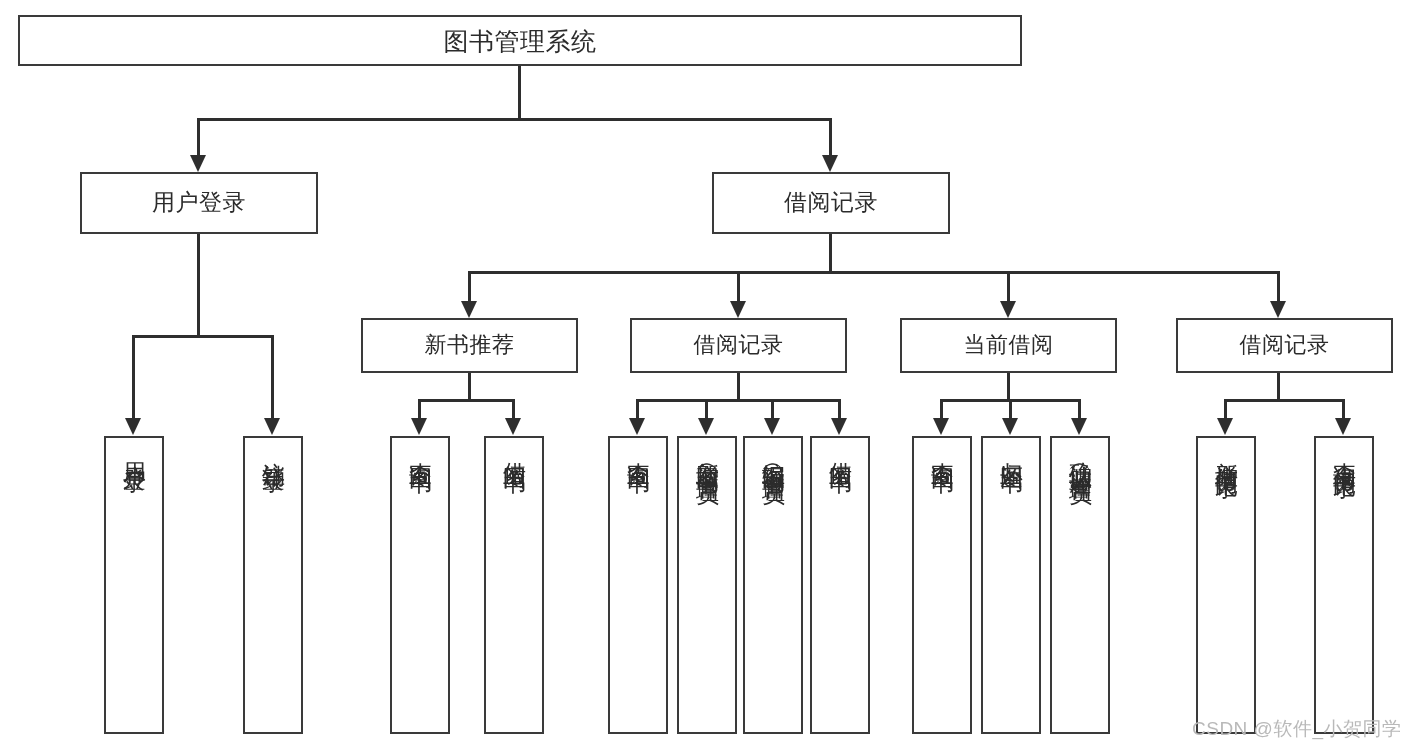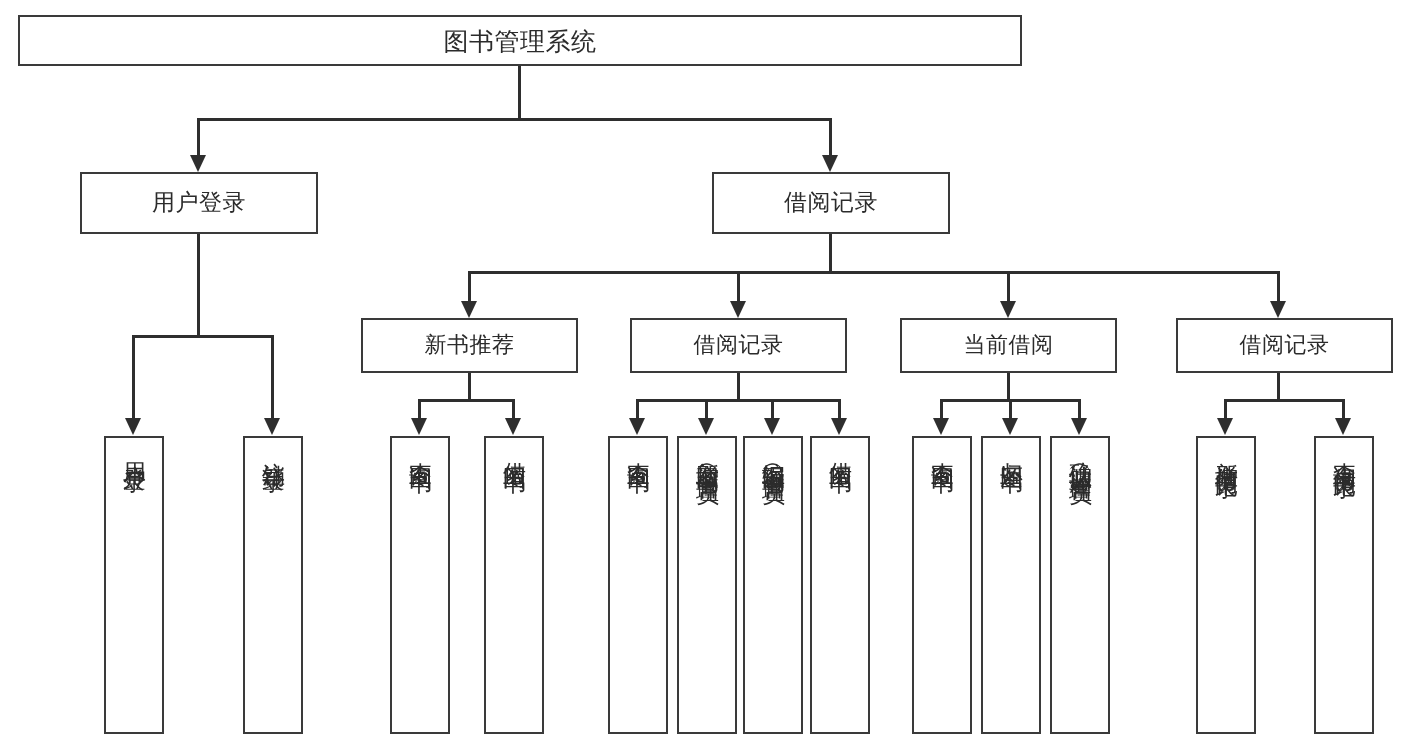--- a/index.html
+++ b/index.html
@@ -200,14 +200,15 @@
         <span class="label">确认归还（管理员）</span>
       </div>
       <div class="node leaf tall" style="left: 1196px; top: 436px; width: 60px; height: 298px;">
         <span class="label">新增借阅记录</span>
       </div>
       <div class="node leaf tall" style="left: 1314px; top: 436px; width: 60px; height: 298px;">
         <span class="label">查询借阅记录</span>
       </div>
     </div>
 
+  <div class="watermark" id="watermark" style="left: 1192px; top: 716px;">CSDN @软件_小贺同学</div>
 
 </div>
 
 </body></html>

